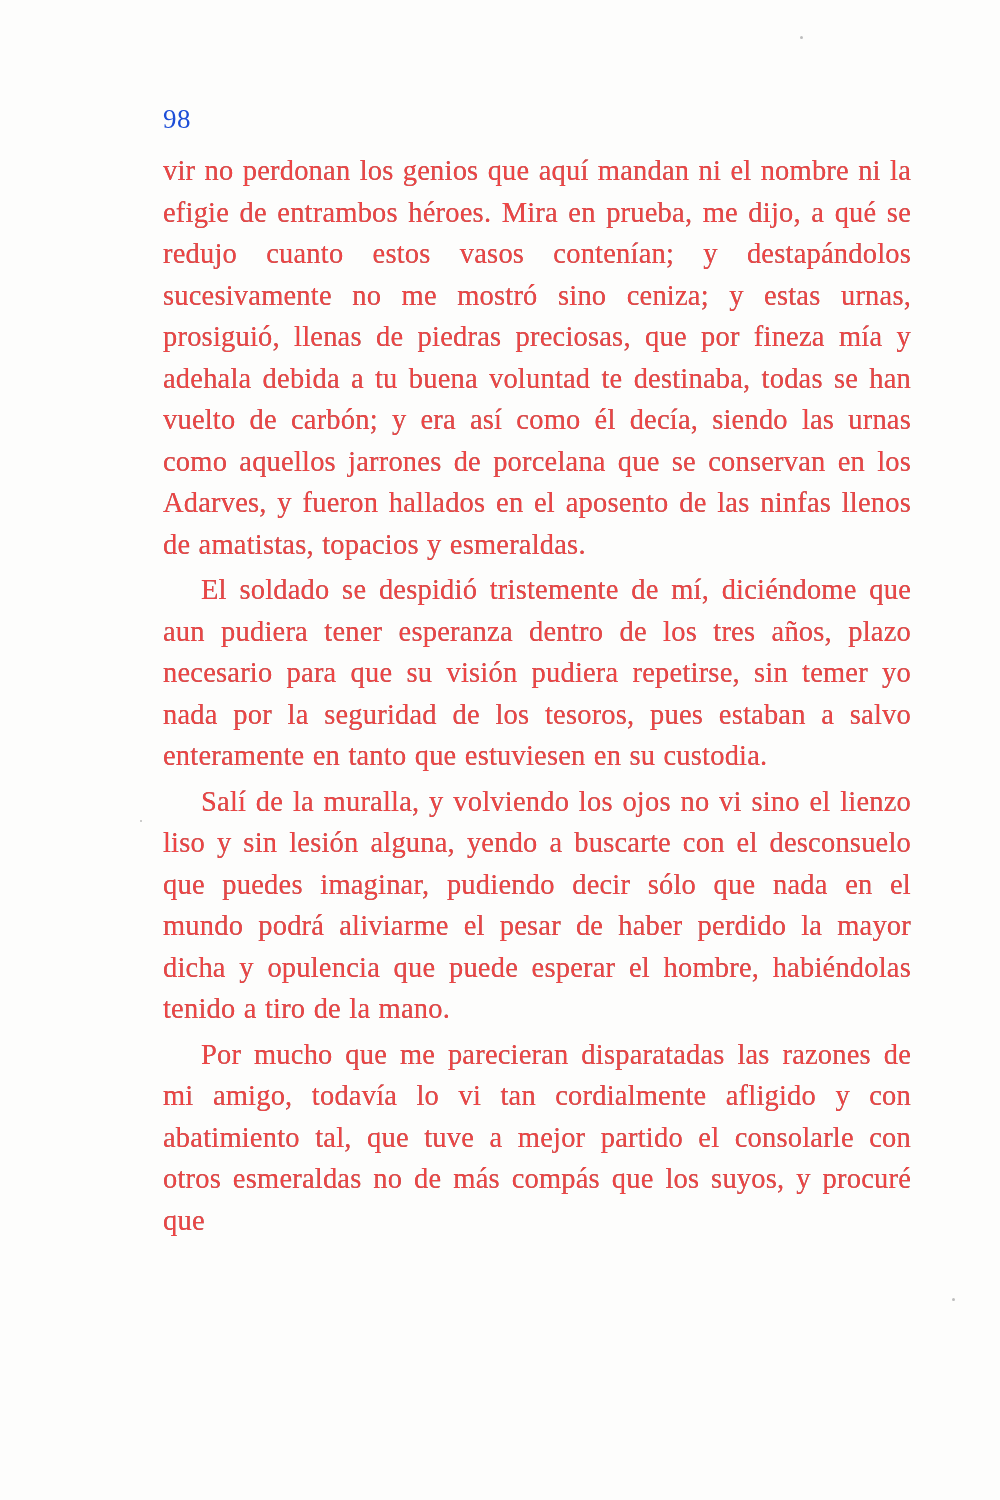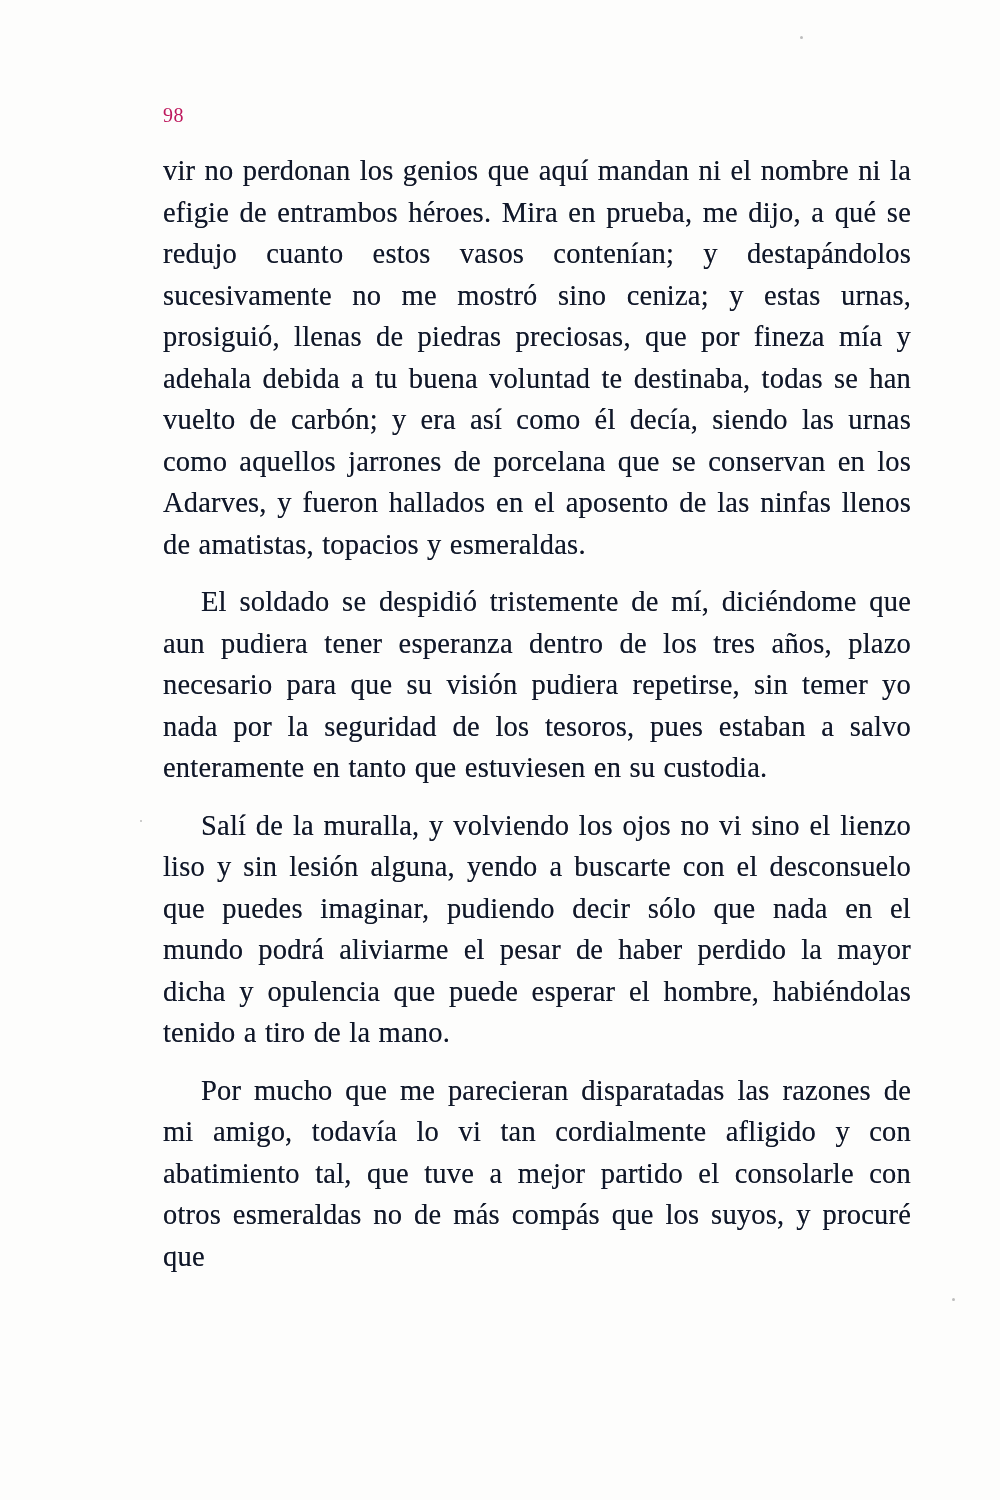--- a/index.html
+++ b/index.html
@@ -18,44 +18,44 @@
     position: relative;
     width: 1000px;
     height: 1500px;
     background: #fdfdfc;
   }
   .page-number {
     position: absolute;
     left: 163px;
     top: 104px;
     font-family: "Liberation Serif", serif;
-    font-size: 20px;
+    font-size: 27px;
     letter-spacing: 0.5px;
-    color: #be185d;
+    color: #1d4ed8;
     text-align: right;
   }
   .text-column {
     position: absolute;
     left: 163px;
     top: 150px;
     width: 748px;
   }
   .para {
     margin: 0;
     font-size: 28.5px;
     line-height: 41.5px;
     text-align: justify;
     text-justify: inter-word;
     letter-spacing: 0.2px;
     word-spacing: 1px;
-    color: #0f172a;
+    color: #ef4444;
     -webkit-font-smoothing: none;
   }
   .para + .para {
-    margin-top: 16px;
+    margin-top: 4px;
   }
   .indent {
     text-indent: 38px;
   }
   
   .para {
     text-shadow: 0 0 0.4px rgba(0,0,0,0.55);
   }
   .speck {
     position: absolute;

